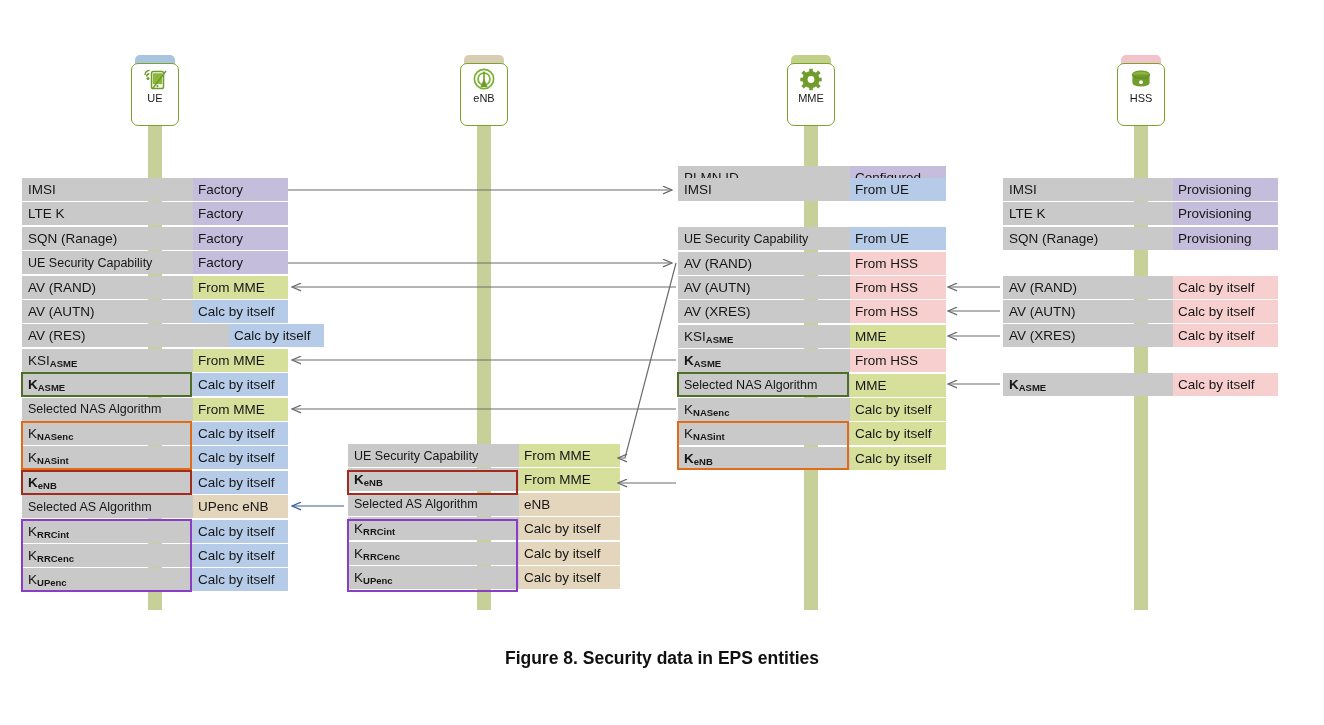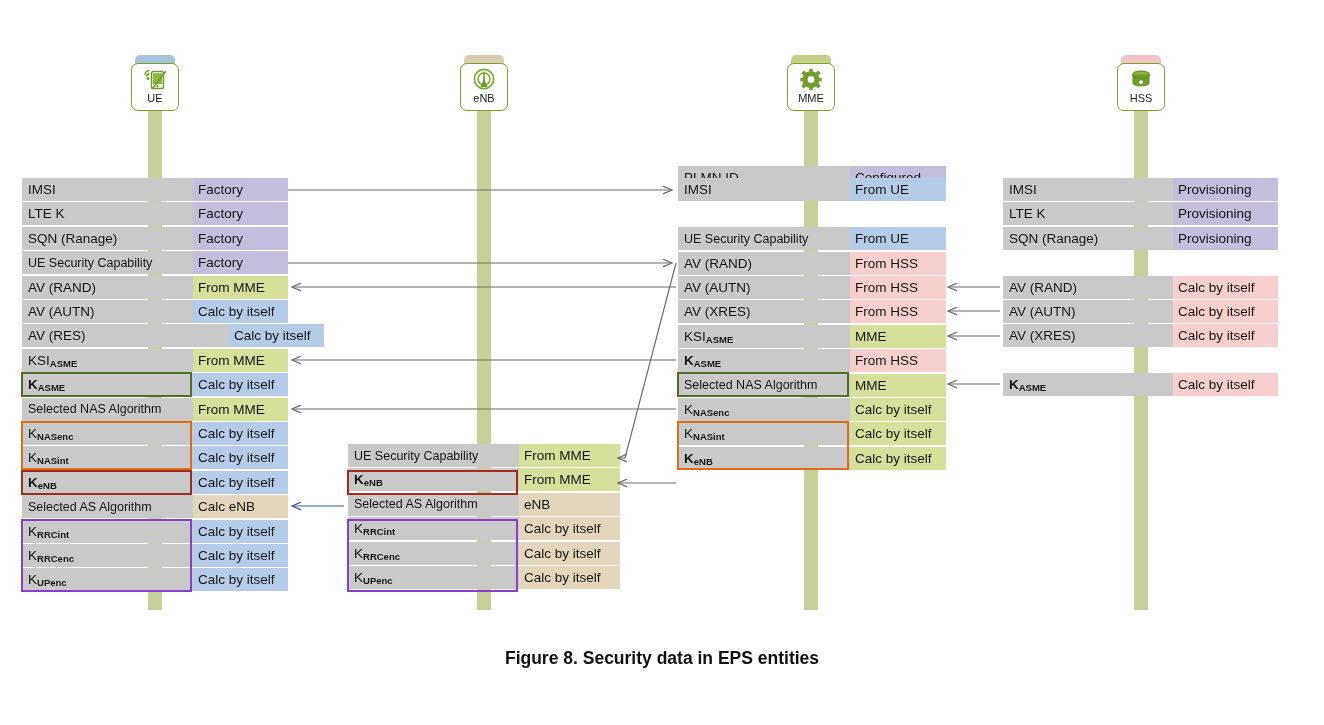--- a/index.html
+++ b/index.html
@@ -15,21 +15,21 @@
   
   .lifeline{position:absolute;width:14px;background:#c8d09a;z-index:0;}
 
   
   .node{position:absolute;width:48px;z-index:4;}
   .node .tab{
     height:14px;width:40px;margin:0 auto;border-radius:5px 5px 0 0;
   }
   .node .box{
     position:relative;margin-top:-6px;
-    width:48px;height:48px;box-sizing:border-box;
+    width:48px;height:63px;box-sizing:border-box;
     border:1.6px solid #7ba428;border-radius:7px;
     background:#ffffff;
     display:flex;flex-direction:column;align-items:center;justify-content:flex-start;
     padding-top:2px;
   }
   .node .glyph{height:28px;display:flex;align-items:center;justify-content:center;}
   .node .nlabel{
     font-size:11px;color:#1a1a1a;line-height:10px;margin-top:-1px;
     font-family:"Liberation Sans", sans-serif;
   }
@@ -231,21 +231,21 @@
         <div class="cell-l bold" style="width: 171px;">
           <span style="font-weight: bold;">K</span>
           <sub>eNB</sub>
         </div>
         <div class="cell-r" style="width: 95px; background: rgb(181, 203, 231);">Calc by itself</div>
       </div>
       <div class="row" style="top: 317.2px; height: 23px;">
         <div class="cell-l small" style="width: 171px;">
           <span>Selected AS Algorithm</span>
         </div>
-        <div class="cell-r" style="width: 95px; background: rgb(227, 214, 188);">Calc eNB</div>
+        <div class="cell-r" style="width: 95px; background: rgb(227, 214, 188);">UPenc eNB</div>
       </div>
       <div class="row" style="top: 341.6px; height: 23px;">
         <div class="cell-l" style="width: 171px;">
           <span>K</span>
           <sub>RRCint</sub>
         </div>
         <div class="cell-r" style="width: 95px; background: rgb(181, 203, 231);">Calc by itself</div>
       </div>
       <div class="row" style="top: 366px; height: 23px;">
         <div class="cell-l" style="width: 171px;">

